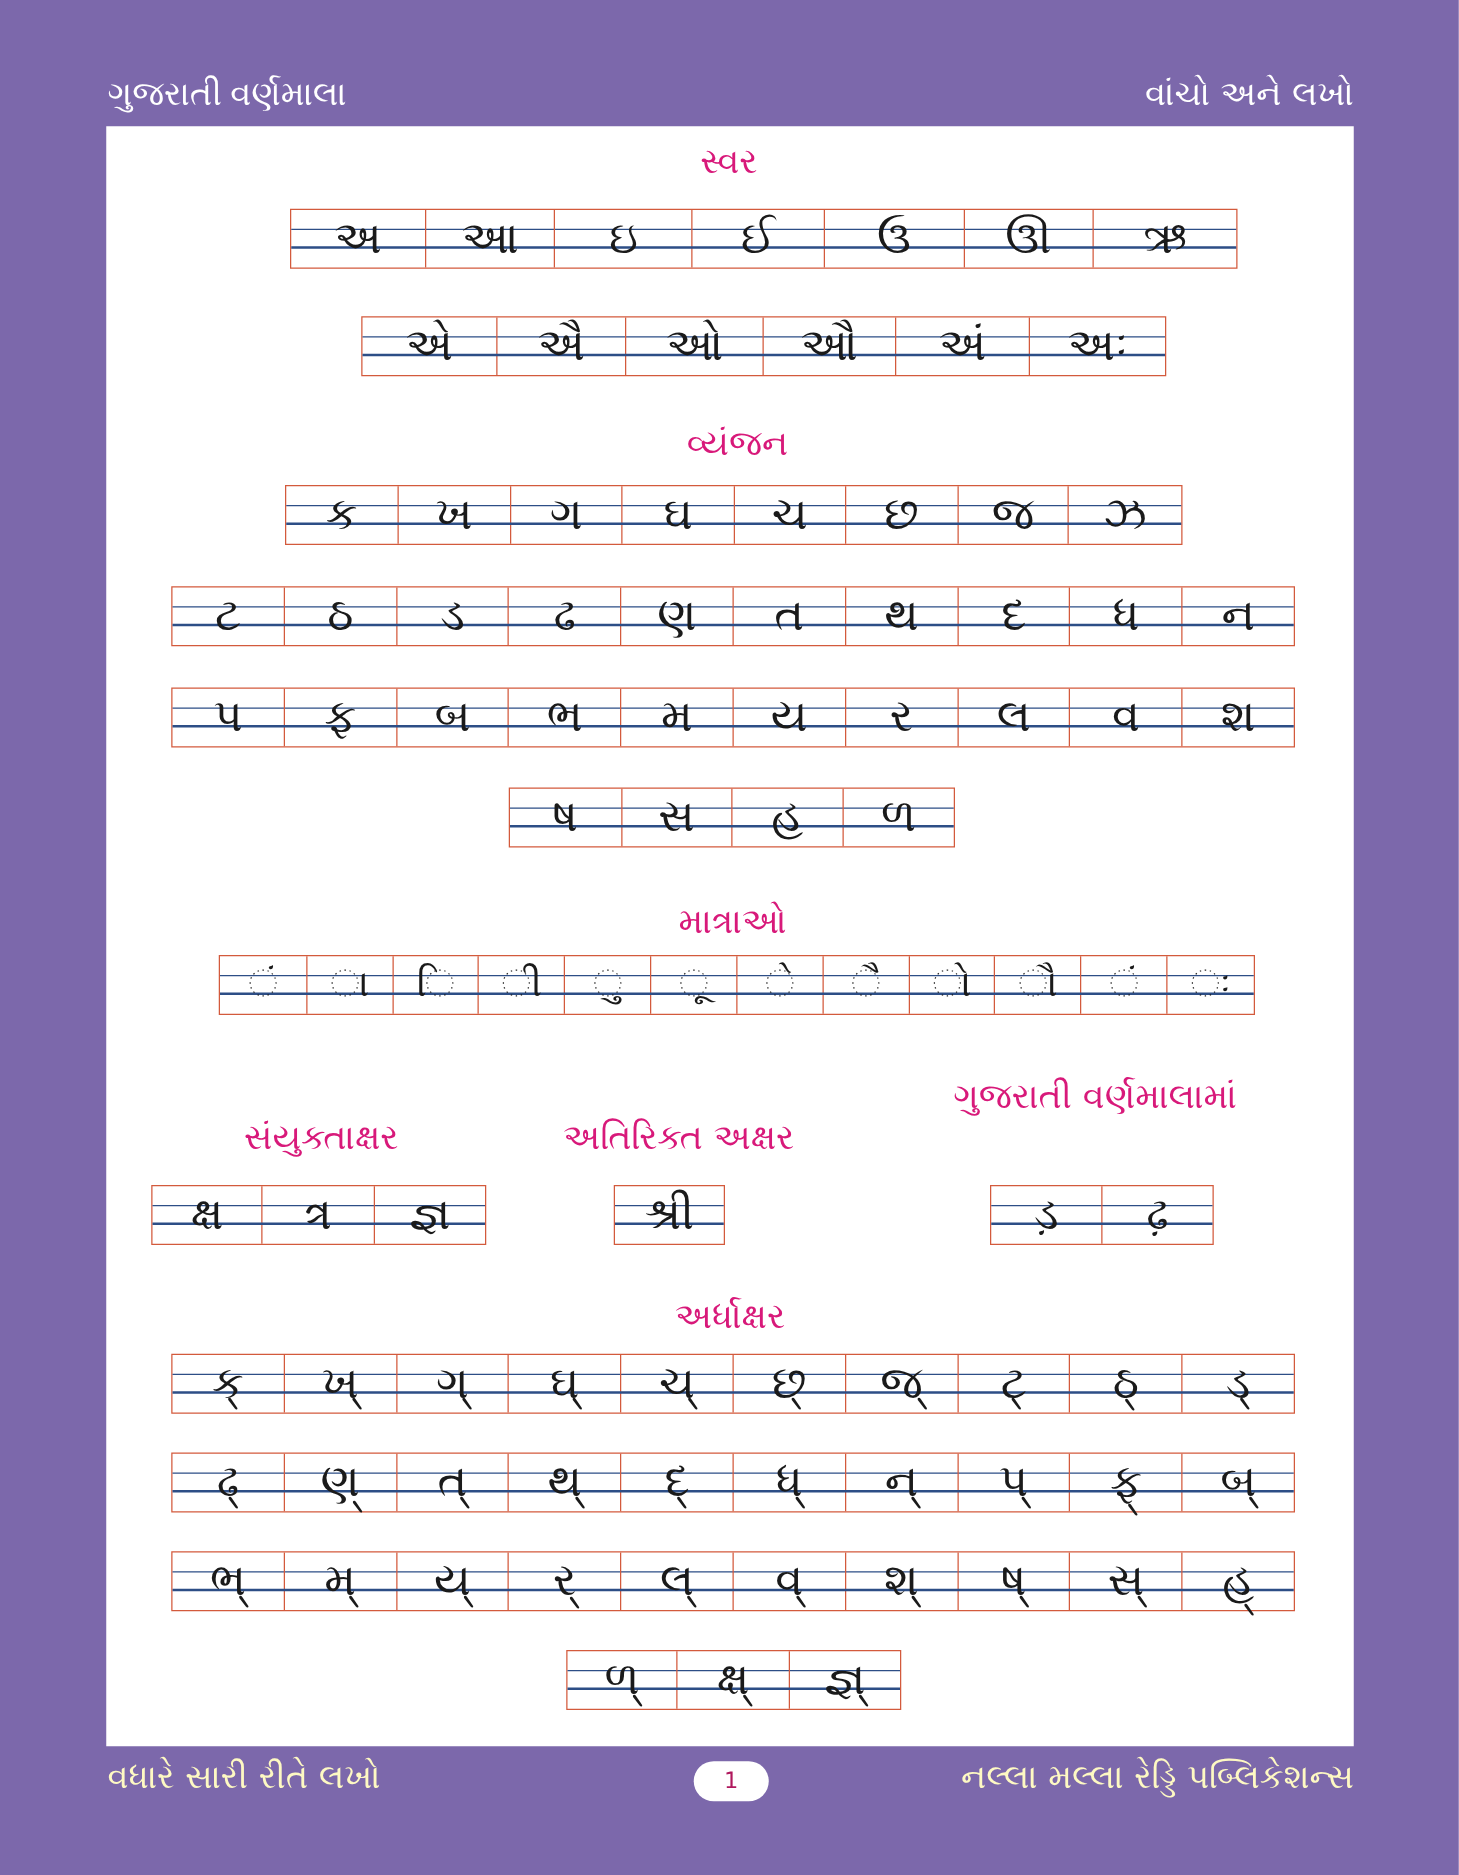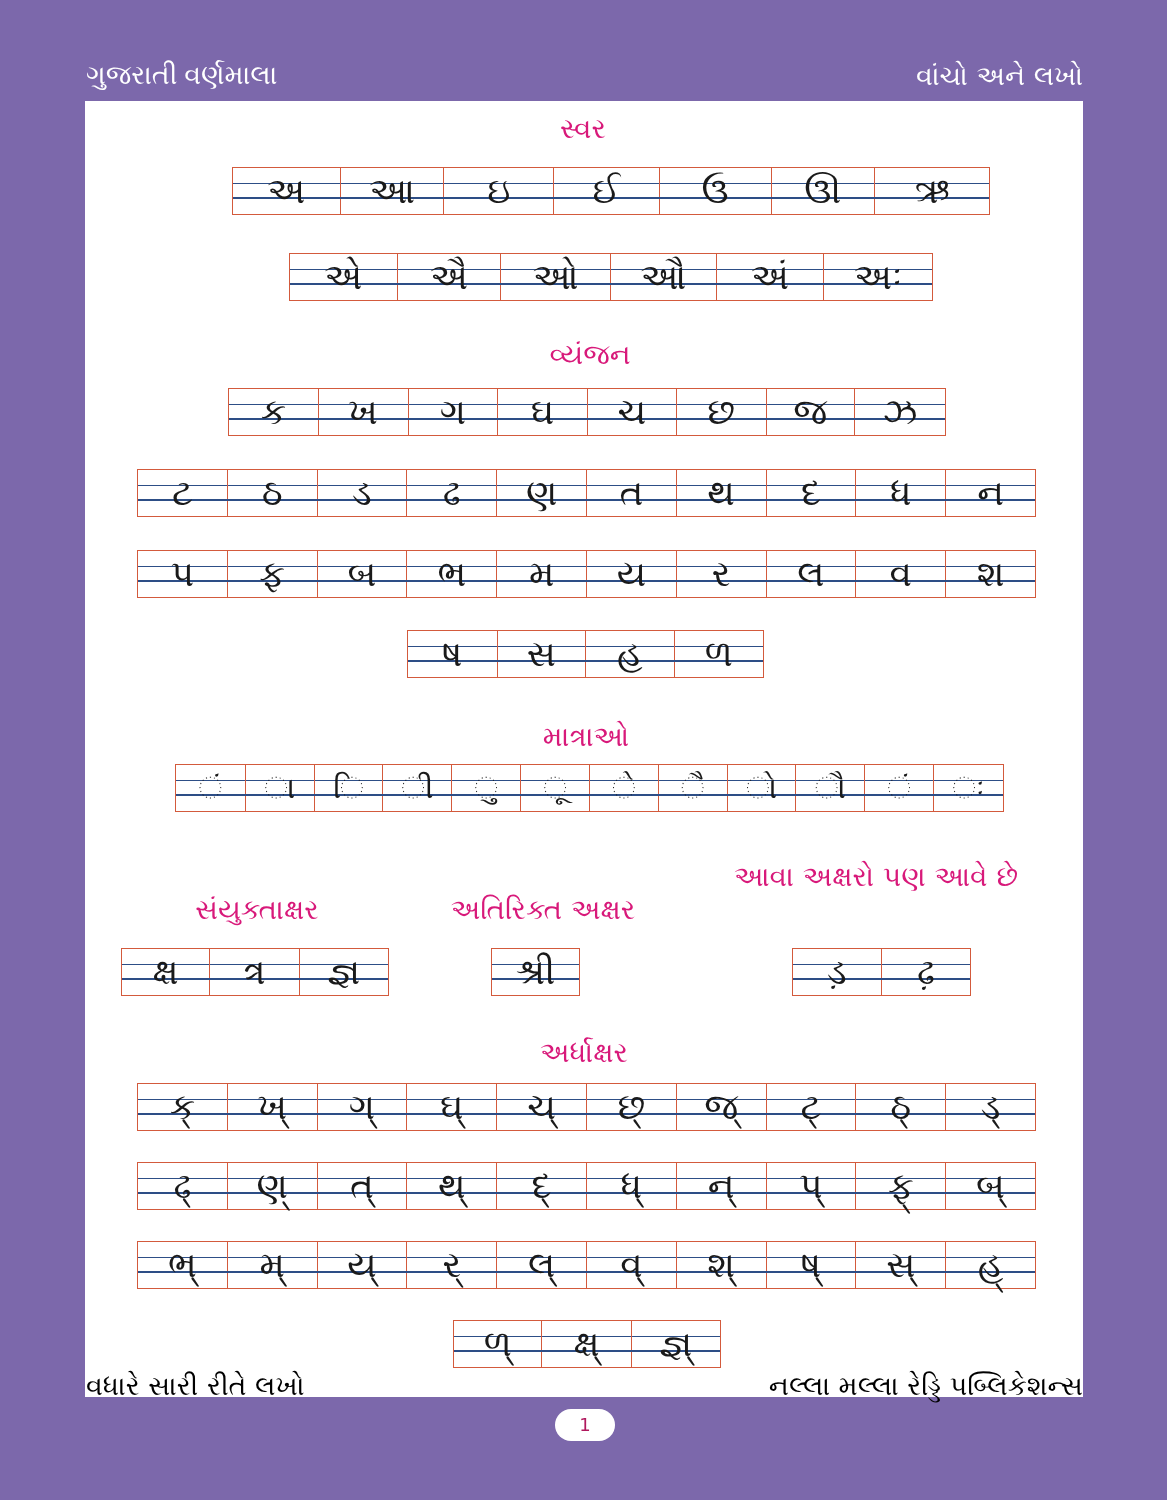--- a/index.html
+++ b/index.html
@@ -4,21 +4,21 @@
 <style>
   html, body { margin:0; padding:0; }
   body {
     width:1167px; height:1500px; background:#7c68ab; position:relative; overflow:hidden;
     font-family:"DejaVu Sans", sans-serif;
   }
   .hdr { position:absolute; color:#fff; font-size:27px; top:60px; }
   .hdr.left { left:86px;font-family:Liberation Serif, serif; }
   .hdr.right { right:84px; }
   .panel { position:absolute; left:85px; top:101px; width:998px; height:1296px; background:#fff; }
-  .ftr { position:absolute; color:#000000; font-size:27px; top:1370px; }
+  .ftr { position:absolute; color:#fef9c3; font-size:27px; top:1406px; }
   .ftr.left { left:86px; }
   .ftr.right { right:84px; }
   .pagenum {
     position:absolute; left:555px; top:1409px; width:60px; height:32px; border-radius:16px;
     background:#fff; color:#b0185d; font-size:18px; text-align:center; line-height:32px;
   }
   .title {
     position:absolute; color:#d8197a; font-size:28px; text-align:center; white-space:nowrap;
     transform:translateX(-50%);
   }
@@ -251,21 +251,21 @@
 </div>
 
 <div class="title" style="left:543px;top:893px;">અતિરિક્ત અક્ષર</div>
 <div class="row" style="left:491px;top:948px;width:89px;height:48px;">
   <div class="cell" style="width:89px">
       <span>શ્રી</span>
     </div>
 </div>
 
 <div class="title two" style="left:876px;top:858px;">
-  <div>આવા અક્ષરો પણ આવે છે</div>
+  <div>ગુજરાતી વર્ણમાલામાં</div>
 </div>
 <div class="row" style="left:792px;top:948px;width:179px;height:48px;">
   <div class="cell" style="width:90px">
       <span>ડ઼</span>
     </div>
   <div class="cell" style="width:89px">
       <span>ઢ઼</span>
     </div>
 </div>
 

